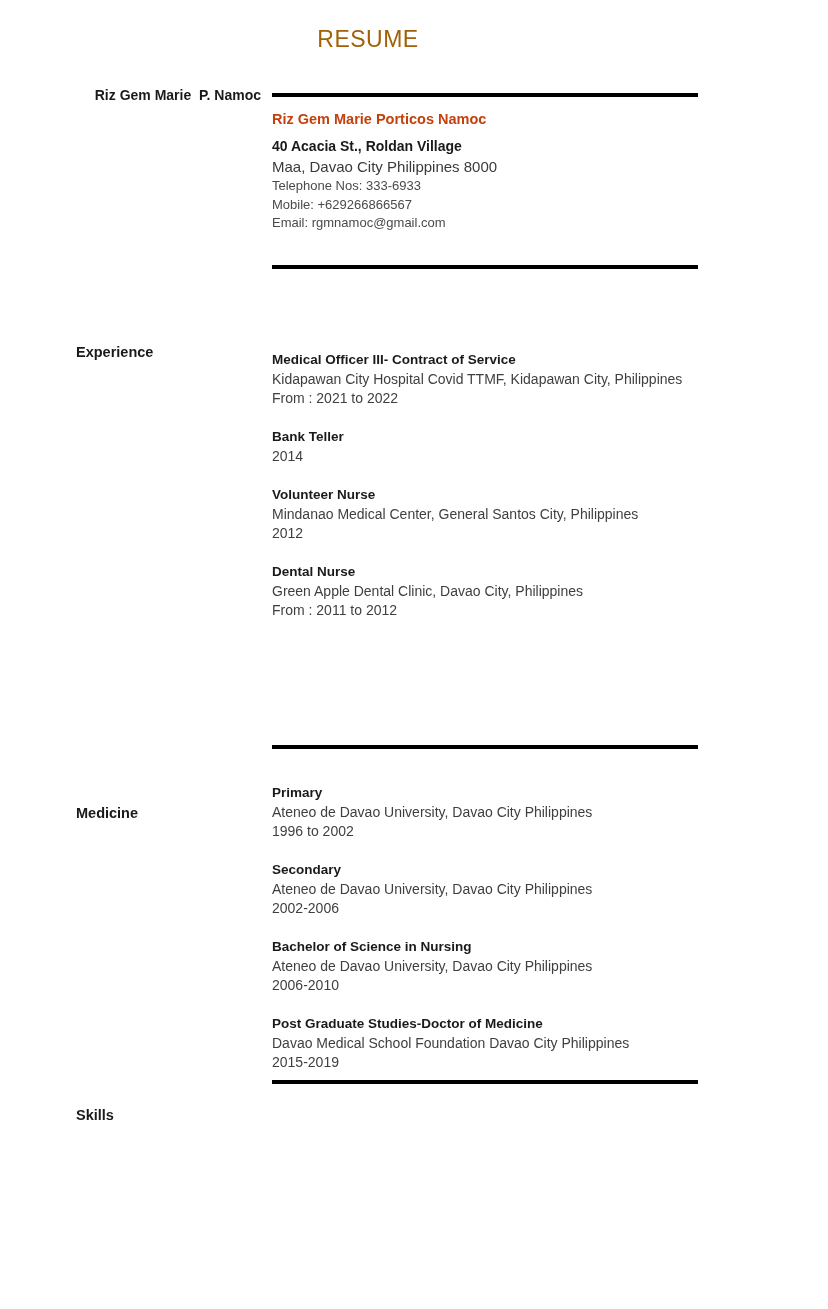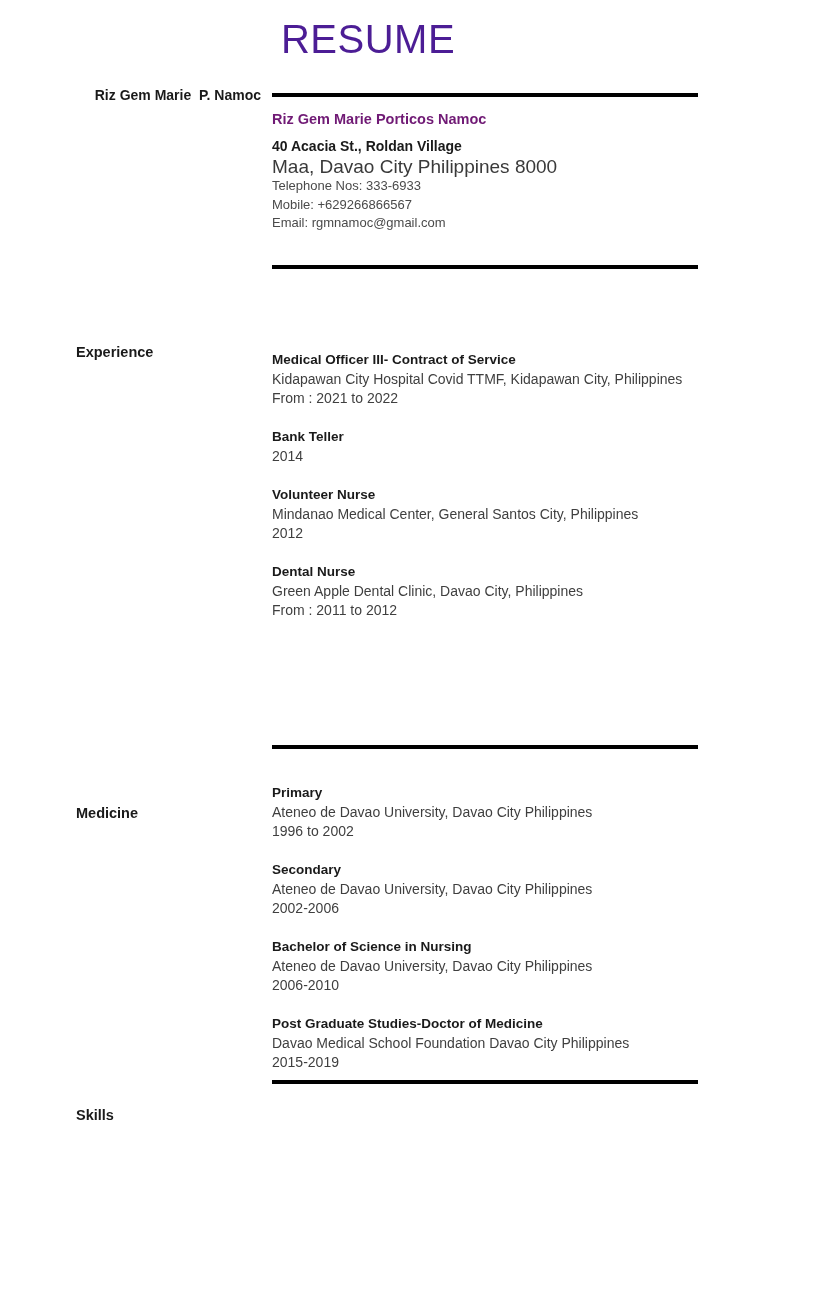--- a/index.html
+++ b/index.html
@@ -23,24 +23,24 @@
     background: #ffffff;
   }
 
   
   .doc-title {
     position: absolute;
     left: 0;
     top: 18px;
     width: 736px;
     text-align: center;
-    font-size: 40px;
+    font-size: 23px;
     font-weight: 300;
     letter-spacing: 0.5px;
-    color: #4c1d95;
+    color: #a16207;
     line-height: 42px;
   }
 
   
   .left-col {
     position: absolute;
     left: 76px;
     width: 185px;
     font-weight: bold;
     color: #1a1a1a;
@@ -80,32 +80,32 @@
   .rule-1 { top: 93px; }
   .rule-2 { top: 265px; }
   .rule-3 { top: 745px; }
   .rule-4 { top: 1080px; }
 
   
   .contact-block { top: 110px; }
   .contact-name {
     font-size: 14.5px;
     font-weight: bold;
-    color: #701a75;
+    color: #c2410c;
     line-height: 19px;
     margin-bottom: 8px;
   }
   .contact-address1 {
     font-size: 14px;
     font-weight: bold;
     color: #1a1a1a;
     line-height: 19px;
   }
   .contact-address2 {
-    font-size: 19px;
+    font-size: 15px;
     font-weight: 400;
     color: #3a3a3a;
     line-height: 21px;
   }
   .contact-line {
     font-size: 13px;
     font-weight: 400;
     color: #4a4a4a;
     line-height: 18.5px;
   }

